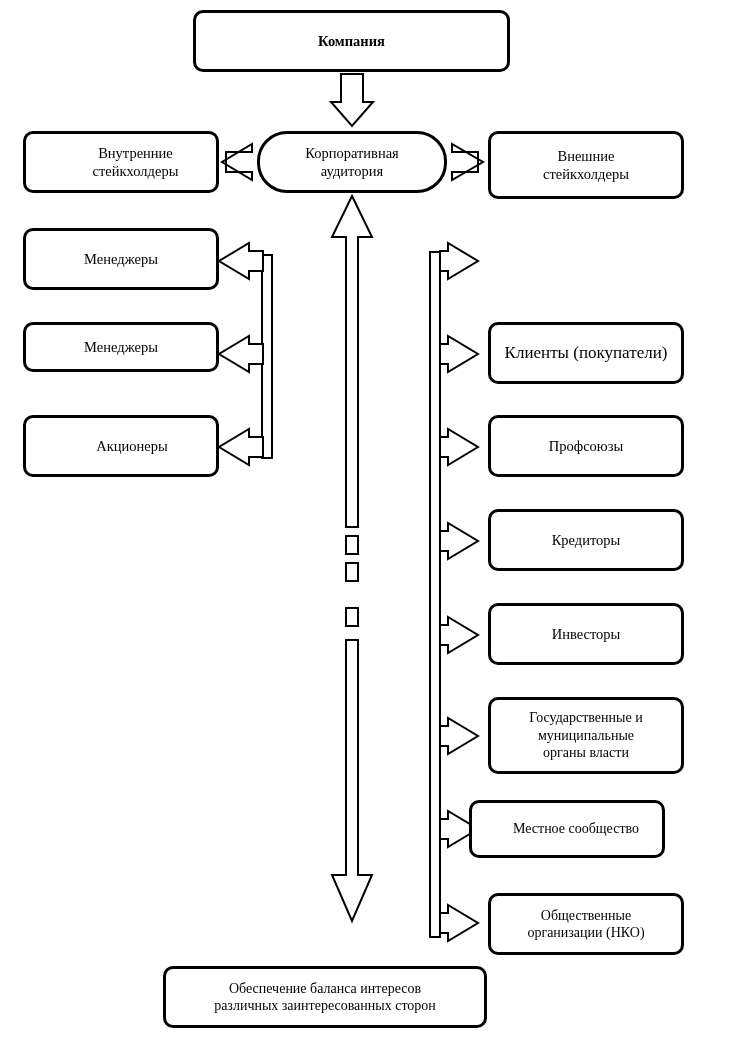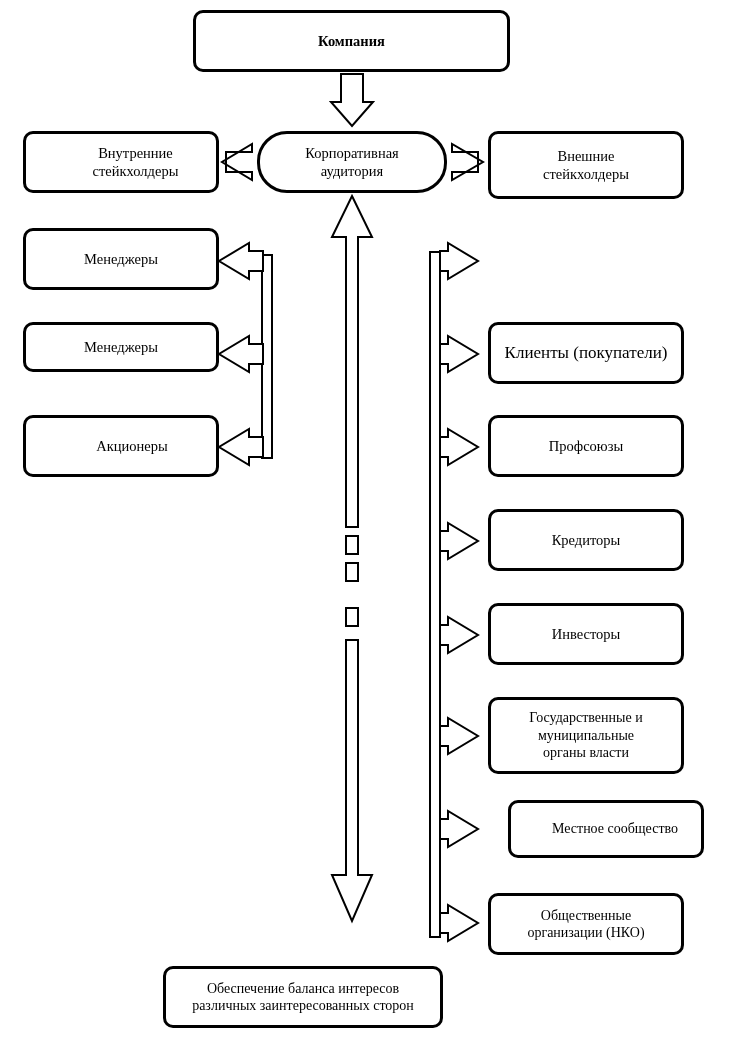--- a/index.html
+++ b/index.html
@@ -174,26 +174,26 @@
     <span>Кредиторы</span>
   </div>
   <div class="node thick" style="left:488px; top:603px; width:196px; height:62px;">
     <span>Инвесторы</span>
   </div>
   <div class="node thick" style="left:488px; top:697px; width:196px; height:77px; white-space:pre-line; font-size:14px;">
     <span>Государственные и
 муниципальные
 органы власти</span>
   </div>
-  <div class="node thick" style="left:508px; top:800px; width:196px; height:58px; font-size:14px;padding-left:24px;">
+  <div class="node thick" style="left:469px; top:800px; width:196px; height:58px; font-size:14px;padding-left:24px;">
     <span>Местное сообщество</span>
   </div>
   <div class="node thick" style="left:488px; top:893px; width:196px; height:62px; white-space:pre-line; font-size:14px;text-align:center;">
     <span>Общественные
 организации (НКО)</span>
   </div>
 
-  <div class="node thick" style="left:163px; top:966px; width:280px; height:62px; white-space:pre-line; font-size:14px;">
+  <div class="node thick" style="left:163px; top:966px; width:324px; height:62px; white-space:pre-line; font-size:14px;">
     <span>Обеспечение баланса интересов
 различных заинтересованных сторон</span>
   </div>
 
 </div>
 
 </body></html>

